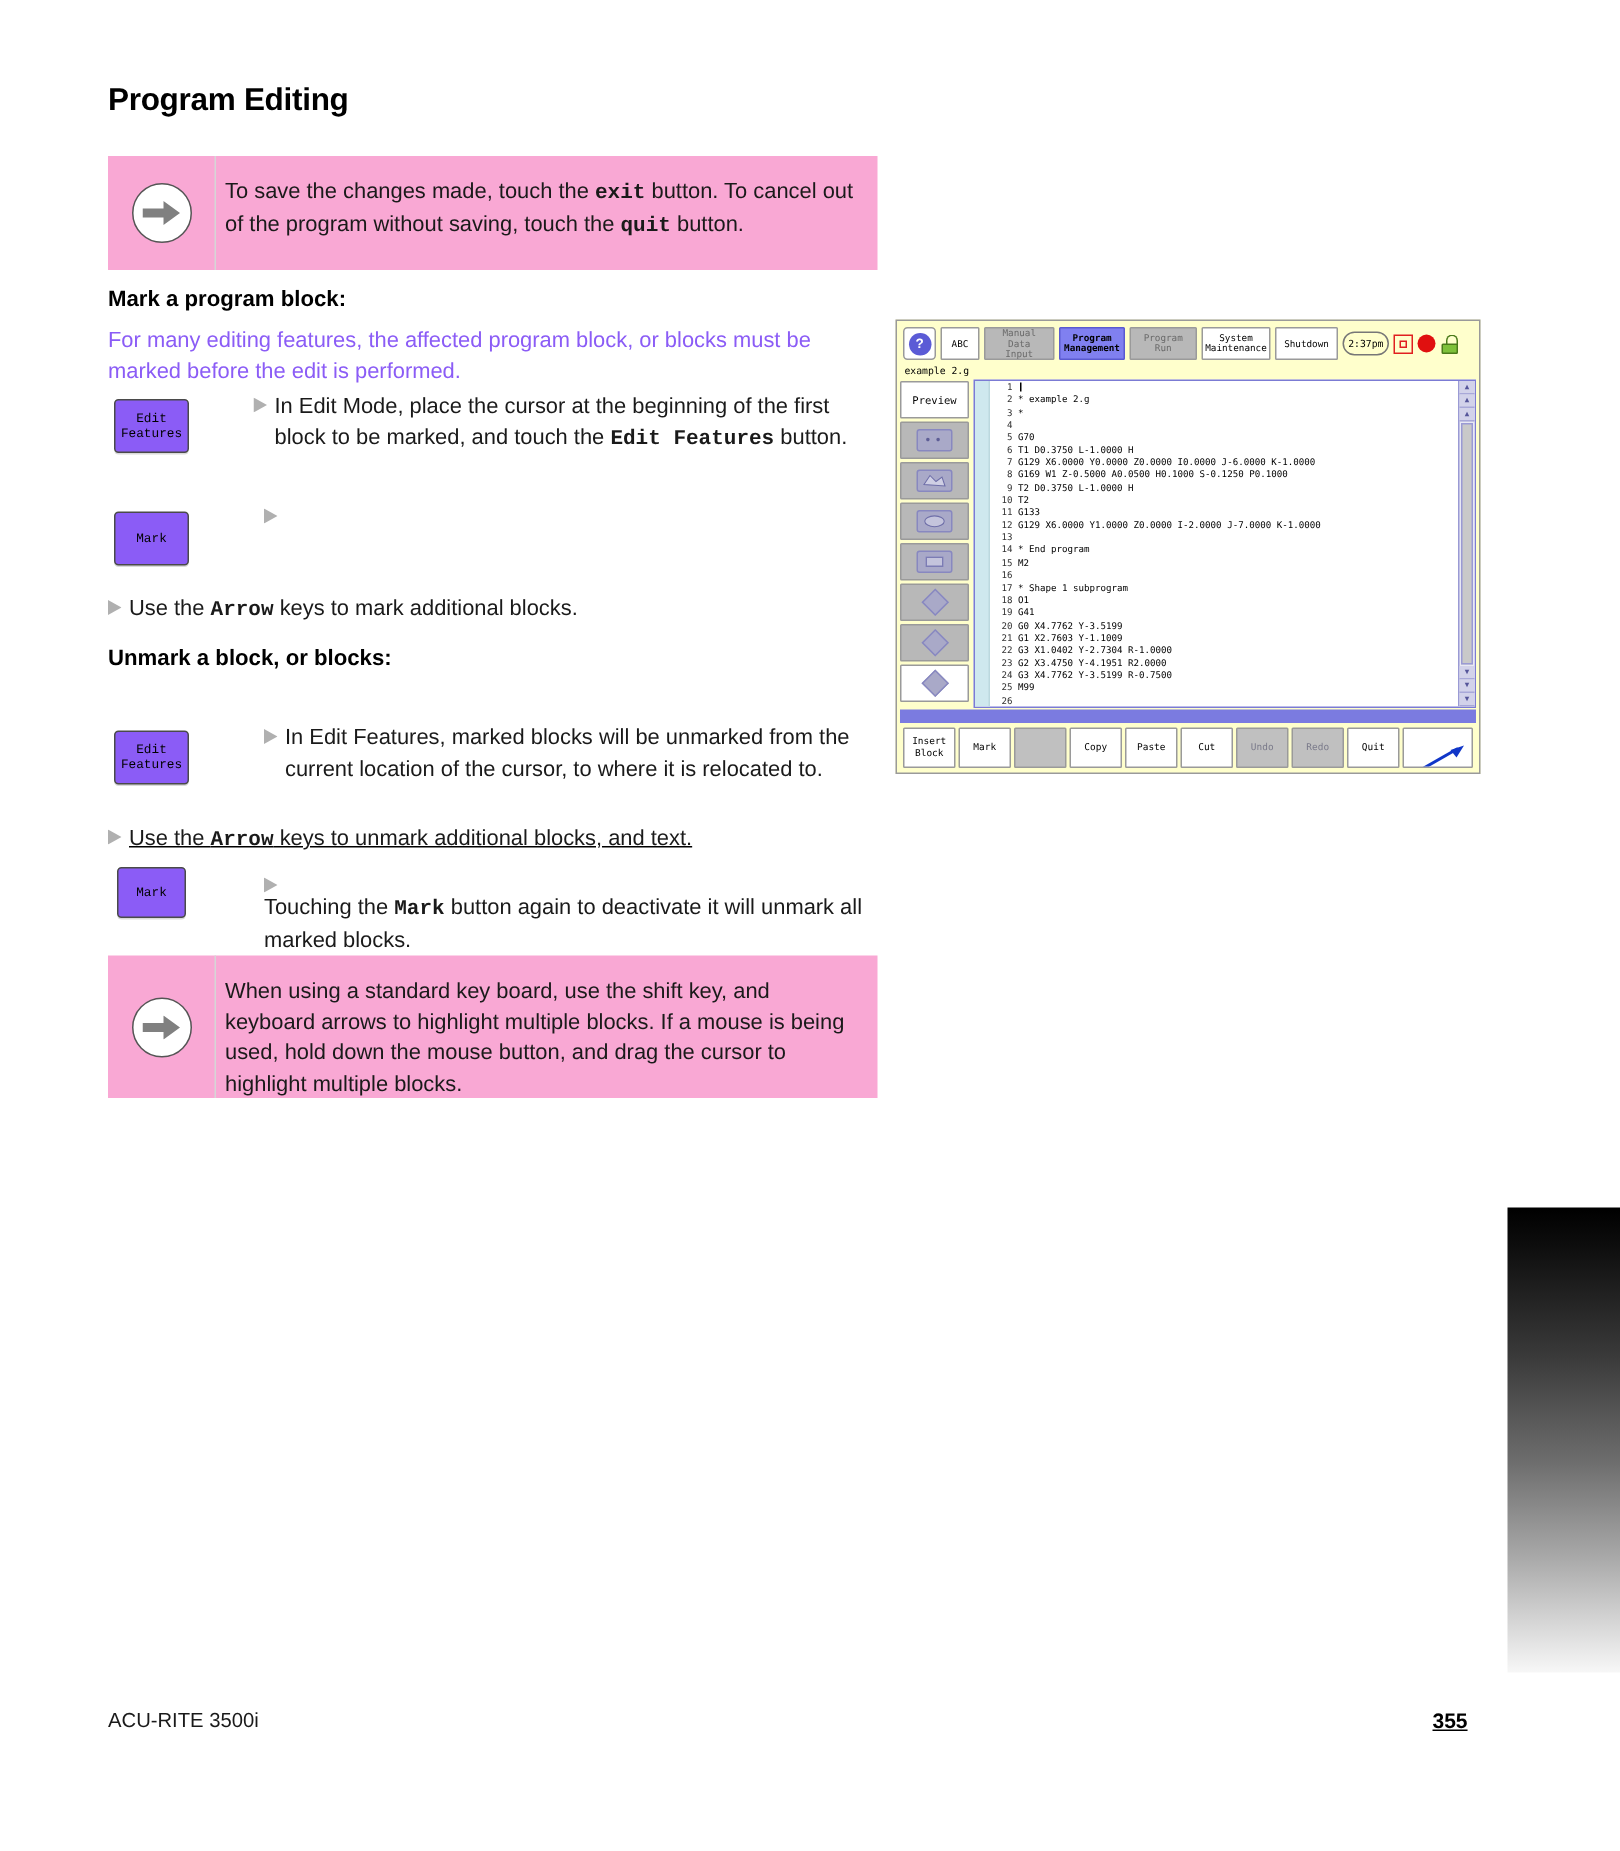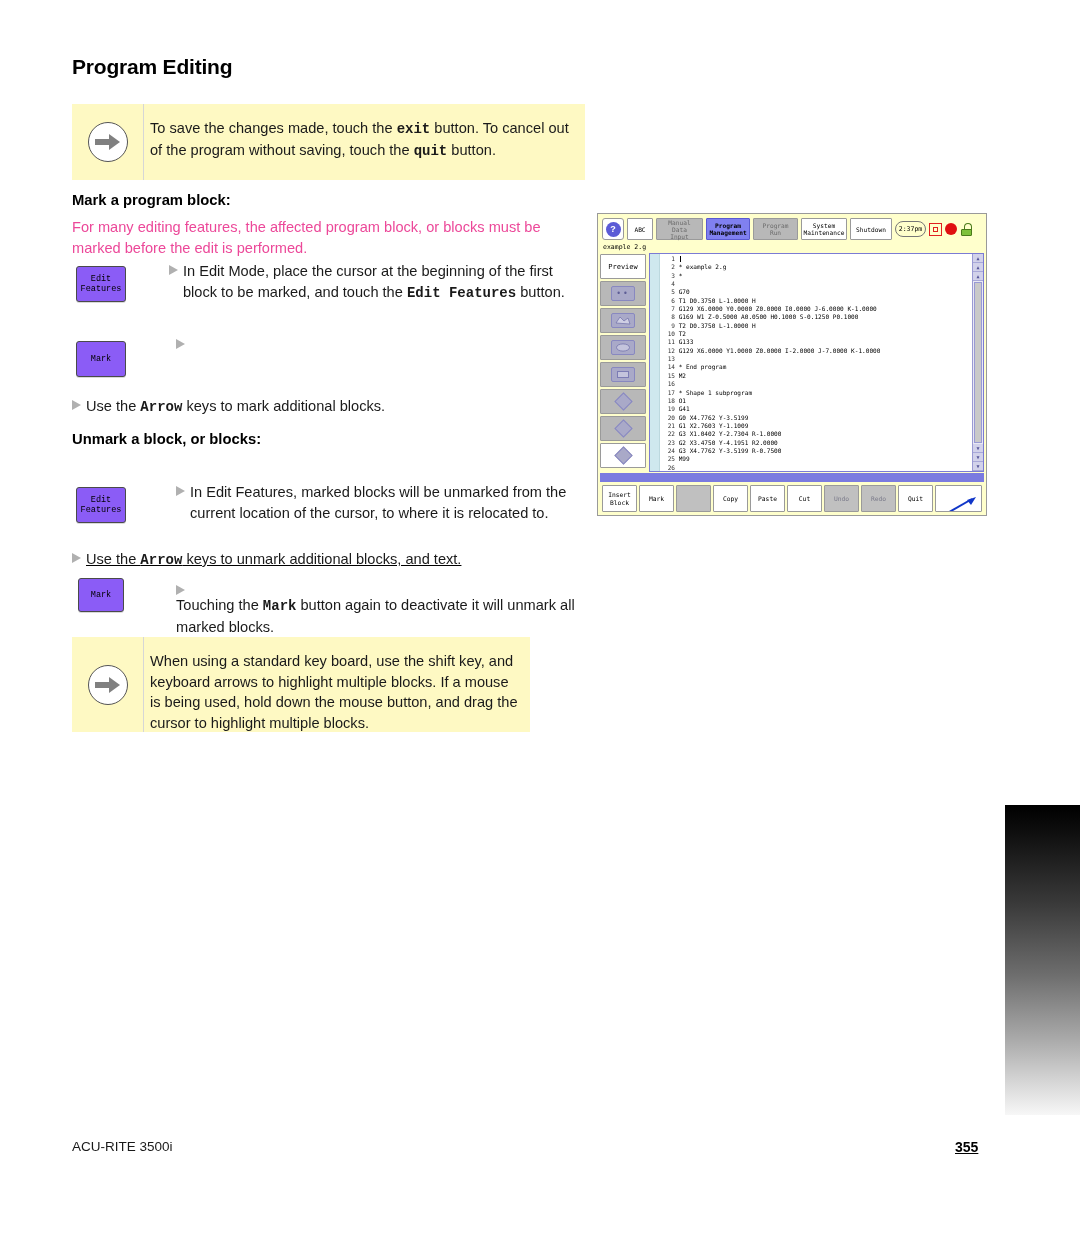--- a/index.html
+++ b/index.html
@@ -15,21 +15,21 @@
 
   
   .page-title{
     position:absolute; left:72px; top:55px;
     font-size:21px; font-weight:bold; letter-spacing:-0.2px;
   }
 
   
   .note{
     position:absolute;
-    background:#fef9c3;
+    background:#f9a8d4;
     display:flex;
     align-items:flex-start;
   }
   .note-icon-cell{
     width:72px; flex:0 0 72px;
     display:flex; align-items:center; justify-content:center;
     align-self:stretch;
     border-right:1px solid #d6d6d6;
   }
   .arrow-circle{
@@ -38,34 +38,34 @@
     display:flex;align-items:center;justify-content:center;
   }
   .arrow-circle svg{display:block;}
   .note-text{
     padding:14px 12px 14px 6px;
     font-size:14.6px; line-height:20.5px; color:#1a1a1a;
   }
   .note-text b{ font-family:"Liberation Mono", monospace; font-weight:bold; font-size:14px; }
 
   #note1{ left:72px; top:104px; width:513px; height:76px; }
-  #note2{ left:72px; top:637px; width:458px; height:95px; }
+  #note2{ left:72px; top:637px; width:513px; height:95px; }
 
   
   .sec-head{
     position:absolute; left:72px;
     font-size:14.8px; font-weight:bold;
   }
   #head-mark{ top:192px; }
   #head-unmark{ top:431px; }
 
   
   .para{
     position:absolute; left:72px;
-    font-size:14.6px; line-height:20.5px; color:#ec4899;
+    font-size:14.6px; line-height:20.5px; color:#8b5cf6;
   }
   #para-intro{ top:217px; width:512px; }
 
   
   .bullet-row{ position:absolute; display:flex; }
   .tri{
     flex:0 0 auto; width:14px; padding-top:4px;
   }
   .tri svg{display:block;}
   .bullet-text{

